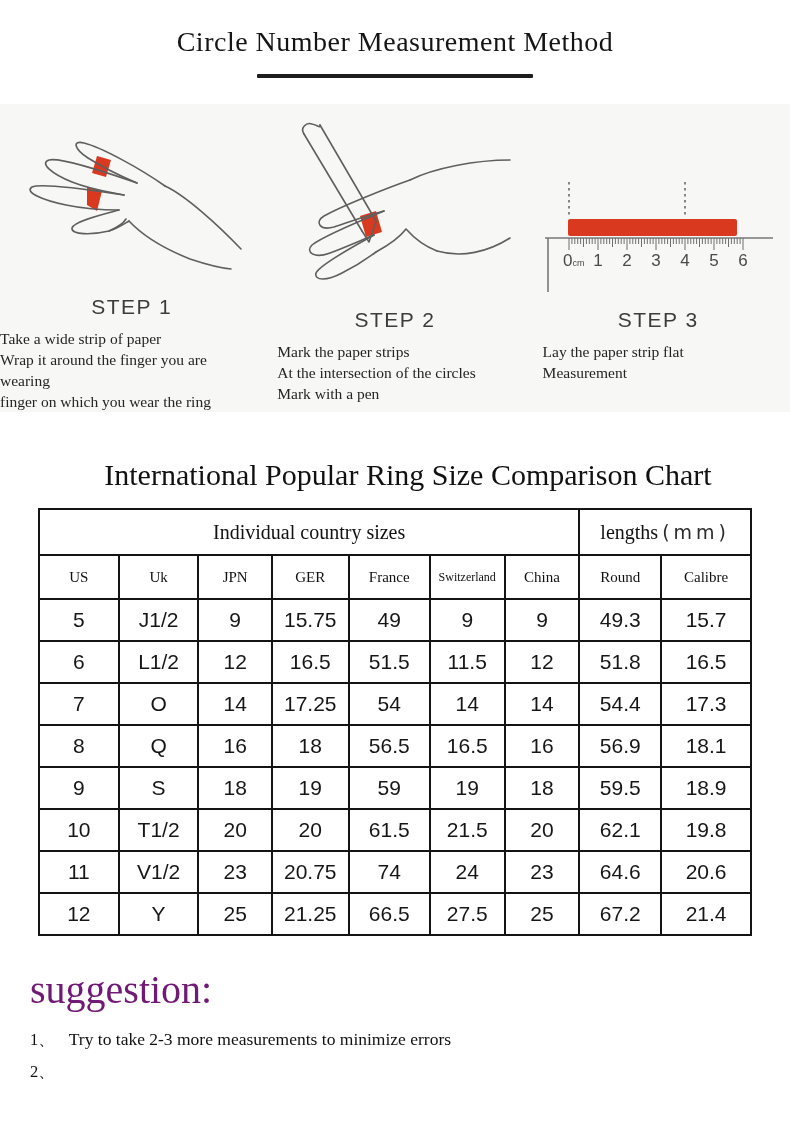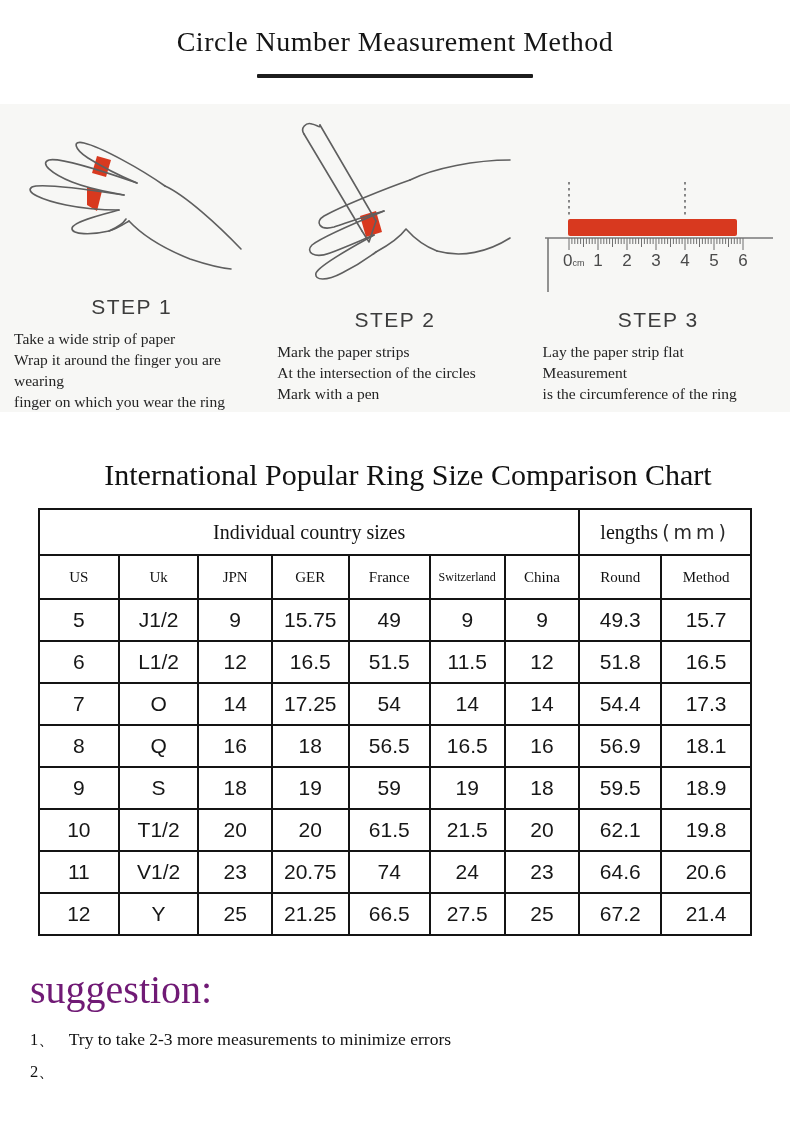--- a/index.html
+++ b/index.html
@@ -32,21 +32,21 @@
   .illus svg{display:block;}
   .step-label{
     text-align:center;
     font-family:"Liberation Sans", sans-serif;
     font-size:21px;font-weight:500;letter-spacing:1.5px;color:#3c3c3c;
     margin-top:8px;
   }
   .step-desc{
     margin-top:9px;
     font-size:15.5px;line-height:21px;color:#242424;
-    padding-left:14px;padding-right:4px;
+    padding-right:4px;
   }
   .step-desc span{display:block;}
   .col2 .step-desc{padding-left:14px;}
   .col3 .step-desc{padding-left:16px;}
   
   .chart-title{
     margin-top:46px;
     text-align:center;
     font-size:30px;color:#111;
     font-family:"Liberation Serif", serif;
@@ -177,21 +177,20 @@
         <text class="ruler-num" x="117" y="124" text-anchor="middle">3</text>
         <text class="ruler-num" x="146" y="124" text-anchor="middle">4</text>
         <text class="ruler-num" x="175" y="124" text-anchor="middle">5</text>
         <text class="ruler-num" x="204" y="124" text-anchor="middle">6</text>
       </svg>
     </div>
     <div class="step-label">STEP 3</div>
     <div class="step-desc">
       <span>Lay the paper strip flat</span>
       <span>Measurement</span>
-      <span>is the circumference of the ring</span>
     </div>
   </div>
 </div>
 
 <div class="chart-title">International Popular Ring Size Comparison Chart</div>
 
 <table class="ring">
   <colgroup>
     <col style="width:11.2%">
       <col style="width:11.2%">
@@ -210,21 +209,21 @@
     </tr>
     <tr class="col-head-row">
         <th>US</th>
         <th>Uk</th>
         <th>JPN</th>
         <th>GER</th>
         <th>France</th>
         <th class="small">Switzerland</th>
         <th>China</th>
         <th>Round</th>
-        <th>Method</th>
+        <th>Calibre</th>
       </tr>
   </thead>
   <tbody>
       <tr>
         <td>5</td>
         <td>J1/2</td>
         <td>9</td>
         <td>15.75</td>
         <td>49</td>
         <td>9</td>

